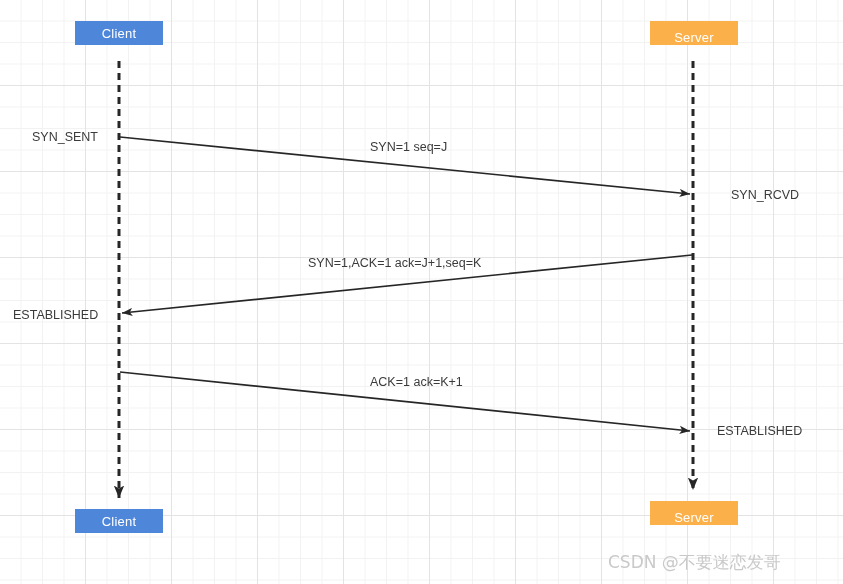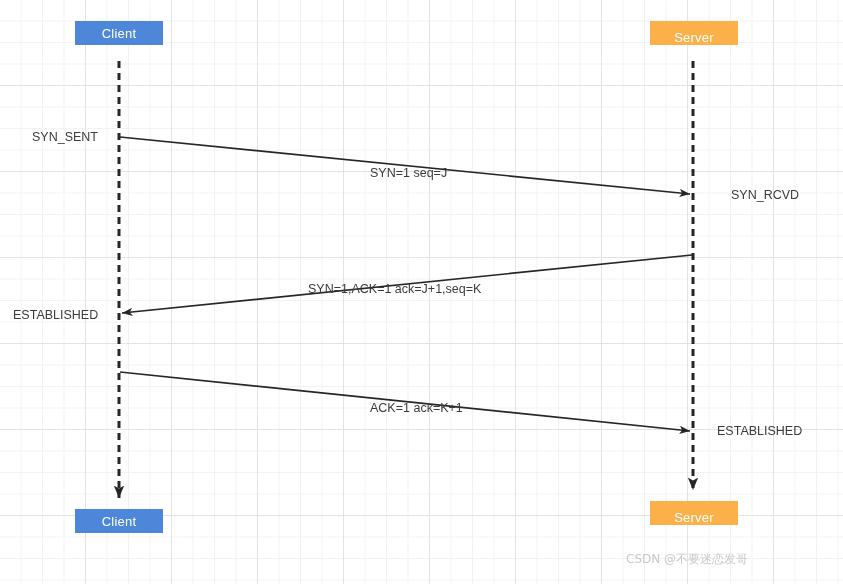--- a/index.html
+++ b/index.html
@@ -58,36 +58,35 @@
     position: absolute;
     font-size: 12.5px;
     color: #3b3b3b;
     white-space: nowrap;
   }
   .msg-label {
     position: absolute;
     font-size: 12.5px;
     color: #3b3b3b;
     white-space: nowrap;
-    margin-top: 26px;
   }
   #state-syn-sent     { left: 32px;  top: 130px; }
   #state-syn-rcvd     { left: 731px; top: 188px; }
   #state-established-client { left: 13px;  top: 308px; }
   #state-established-server { left: 717px; top: 424px; }
 
   #msg-1 { left: 370px; top: 140px; }
   #msg-2 { left: 308px; top: 256px; }
   #msg-3 { left: 370px; top: 375px; text-align: right; }
 
   #watermark {
     position: absolute;
-    left: 626px;
+    left: 608px;
     top: 551px;
-    font-size: 12px;
+    font-size: 17px;
     color: #c9c9c9;
     white-space: nowrap;
     font-family: "DejaVu Sans", sans-serif;
   }
 </style>
 </head>
 <body>
 
 <div id="canvas">
 

